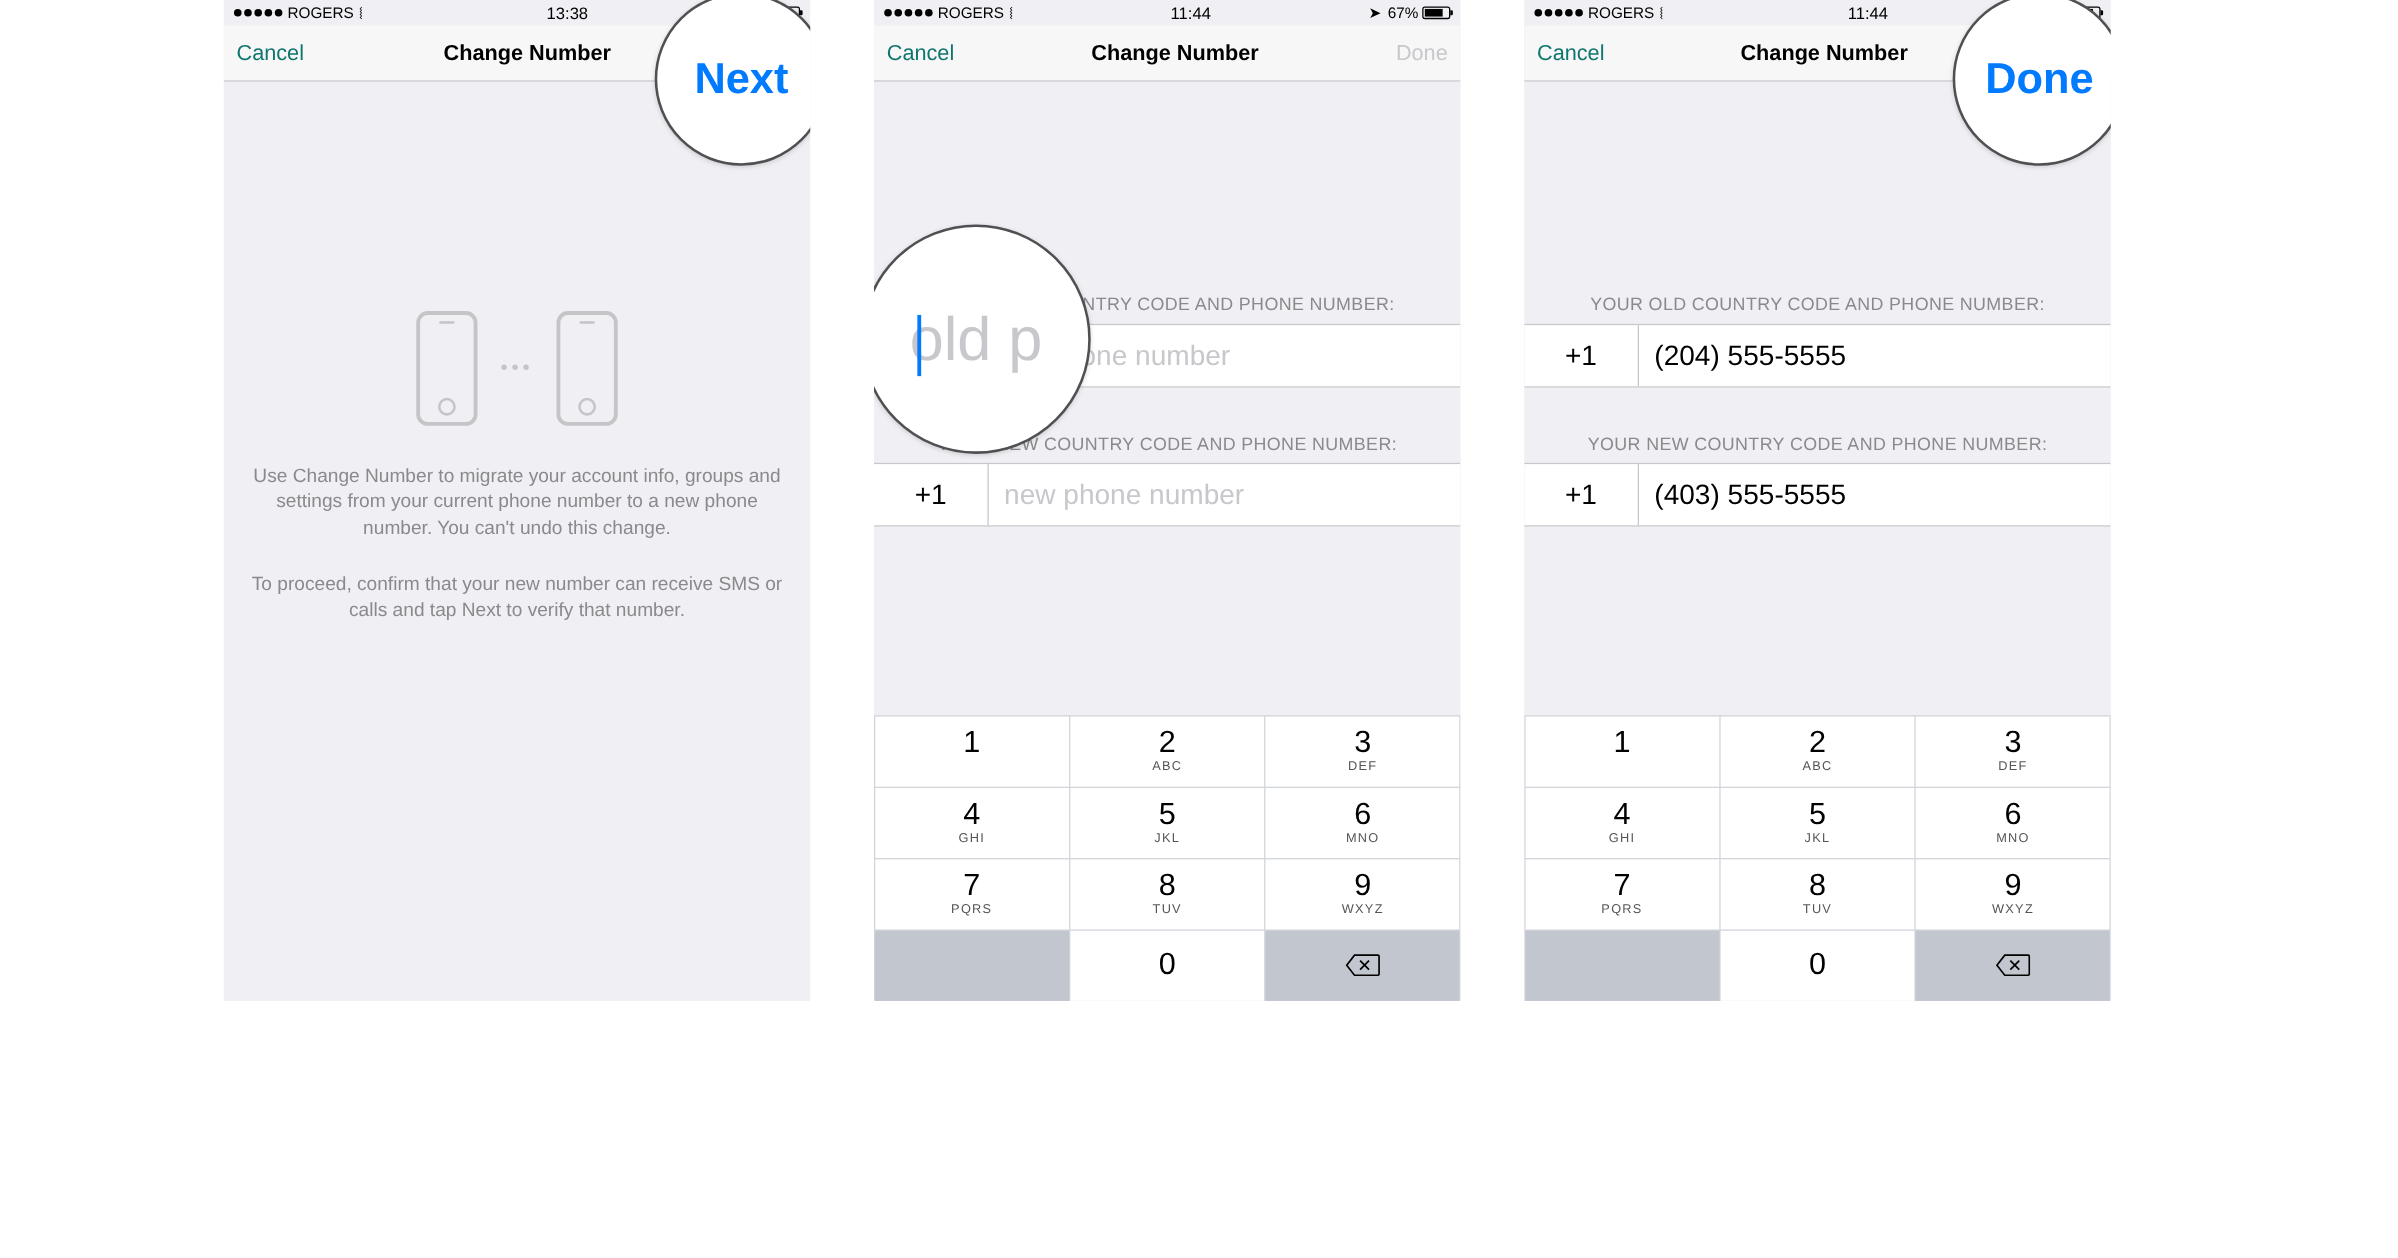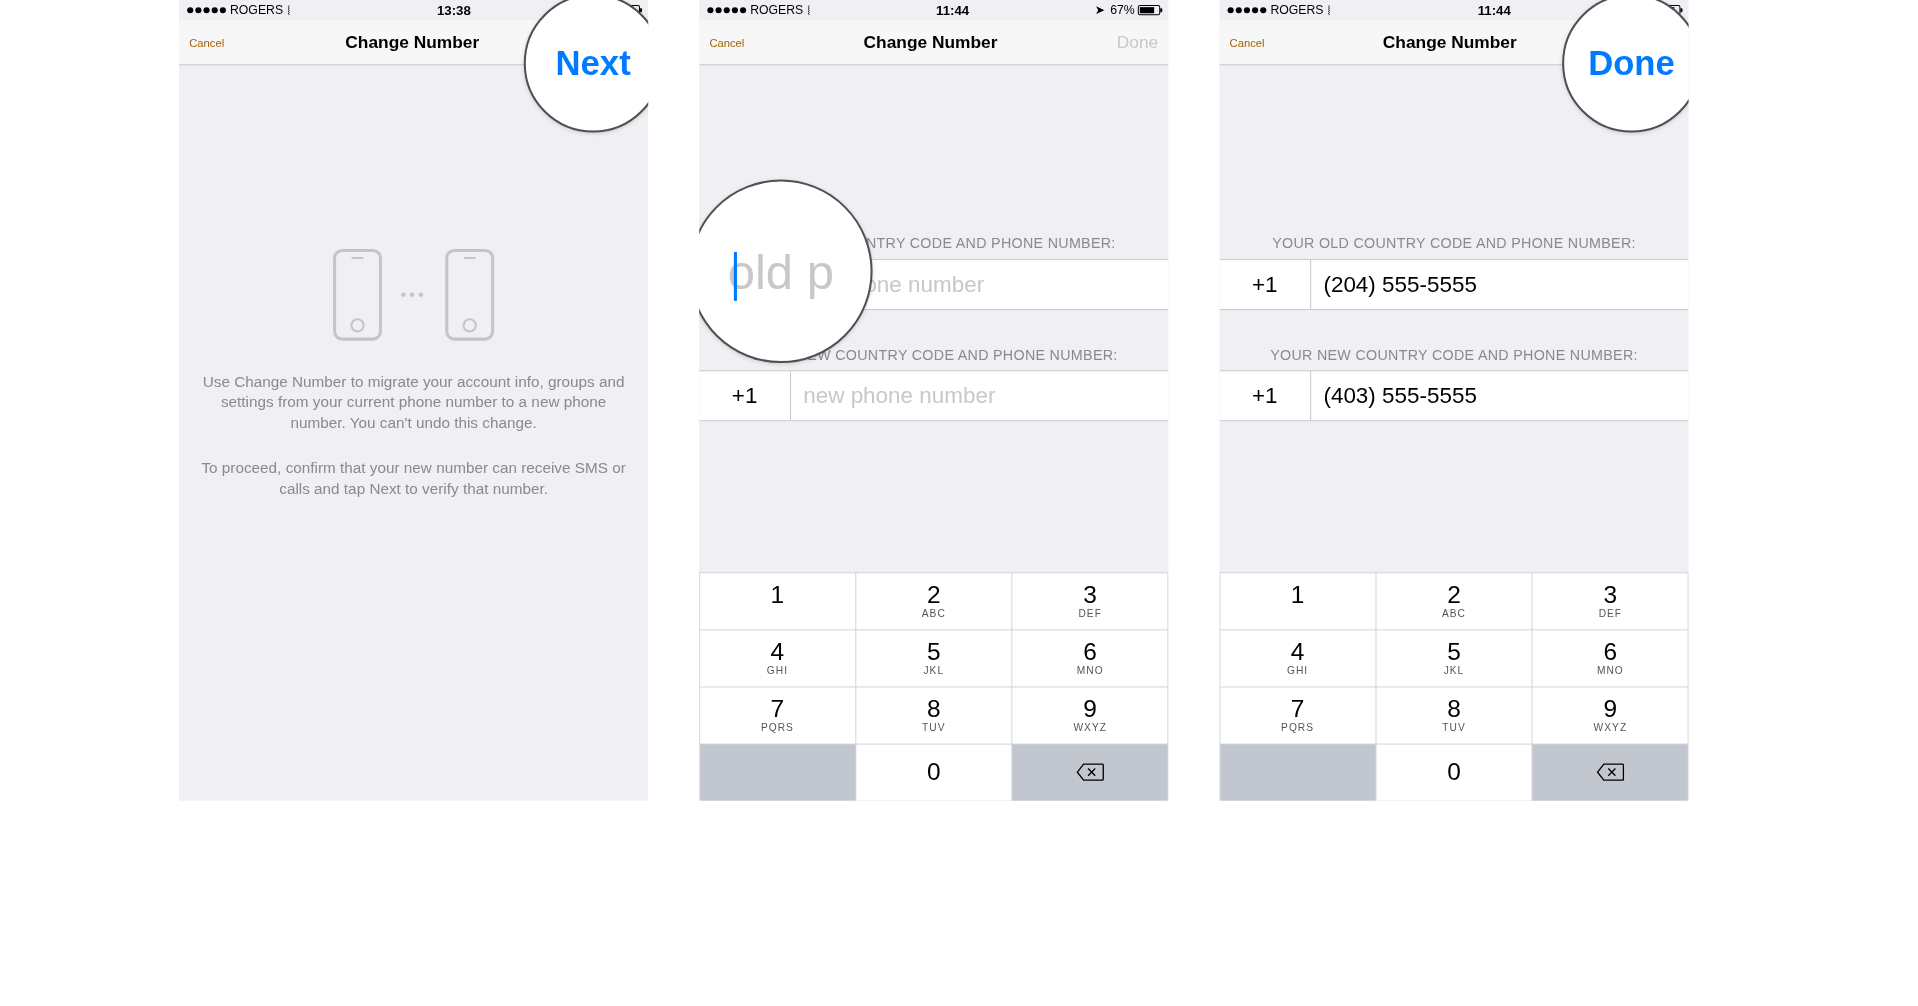--- a/index.html
+++ b/index.html
@@ -6,27 +6,27 @@
 body{background:#fff;width:1918px;height:1006px;overflow:hidden}
 .stage{position:relative;width:1560px;height:785px;margin:0 auto;transform:scale(1.02);transform-origin:top left}
 .screen{position:absolute;top:0;width:460px;height:785px;background:#efeff4;overflow:hidden}
 .s1{left:0}.s2{left:510px}.s3{left:1020px}
 .statusbar{height:20px;display:flex;align-items:center;justify-content:space-between;padding:0 8px;font-size:12px;color:#000}
 .signal{display:flex;align-items:center;gap:4px}
 .dots{display:flex;gap:2px}
 .dots i{width:6px;height:6px;border-radius:50%;background:#000;display:block}
 .carrier{font-size:12px}
 .wifi{font-size:14px}
-.clock{font-size:13px;font-weight:700}
+.clock{font-size:13px;font-weight:400}
 .battery{display:flex;align-items:center;gap:3px;font-size:12px}
 .batbox{width:22px;height:10px;border:1px solid #000;border-radius:2px;position:relative}
 .batbox::after{content:"";position:absolute;right:-3px;top:2px;width:2px;height:4px;background:#000;border-radius:0 1px 1px 0}
 .batfill{position:absolute;left:1px;top:1px;bottom:1px;width:70%;background:#000}
 .nav{height:44px;display:flex;align-items:center;justify-content:space-between;padding:0 10px;border-bottom:1px solid #c8c8cc;background:#f7f7f8}
-.nav .cancel{color:#a16207;font-size:11px}
+.nav .cancel{color:#0f766e;font-size:17px}
 .nav .title{color:#000;font-size:17px;font-weight:600}
 .nav .action{color:#007aff;font-size:17px;font-weight:600}
 .nav .disabled{color:#c7c7cc;font-weight:400}
 .intro{padding:180px 18px 0;text-align:center;color:#8a8a8d;font-size:15px;line-height:1.35}
 .intro p+p{margin-top:24px}
 .phones{display:flex;justify-content:center;align-items:center;gap:18px;margin:40px auto 0}
 .phone-icon{width:48px;height:90px;border:3px solid #c5c5c8;border-radius:9px;position:relative}
 .phone-icon::before{content:"";position:absolute;top:5px;left:50%;transform:translateX(-50%);width:12px;height:2px;background:#c5c5c8;border-radius:2px}
 .phone-icon::after{content:"";position:absolute;bottom:5px;left:50%;transform:translateX(-50%);width:10px;height:10px;border:2px solid #c5c5c8;border-radius:50%}
 .dots3{color:#c5c5c8;letter-spacing:3px;font-size:16px}

